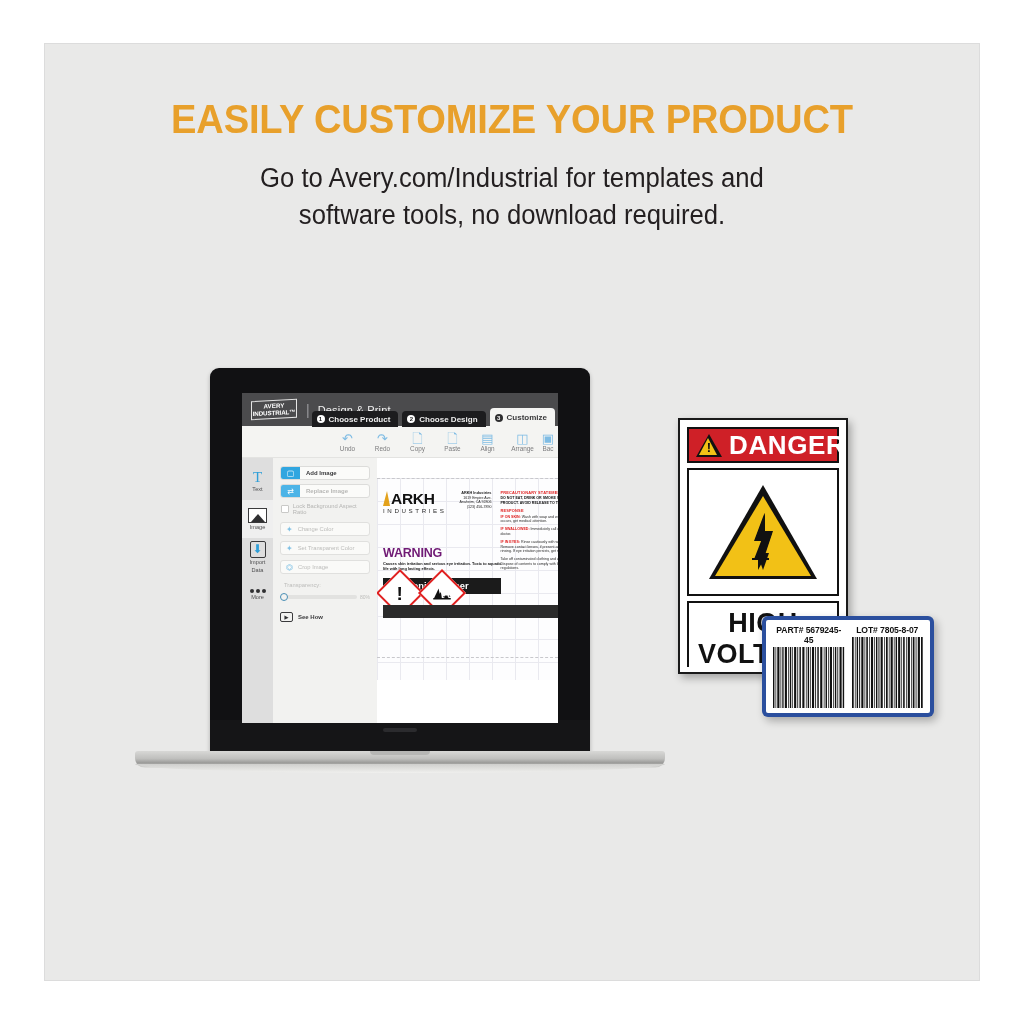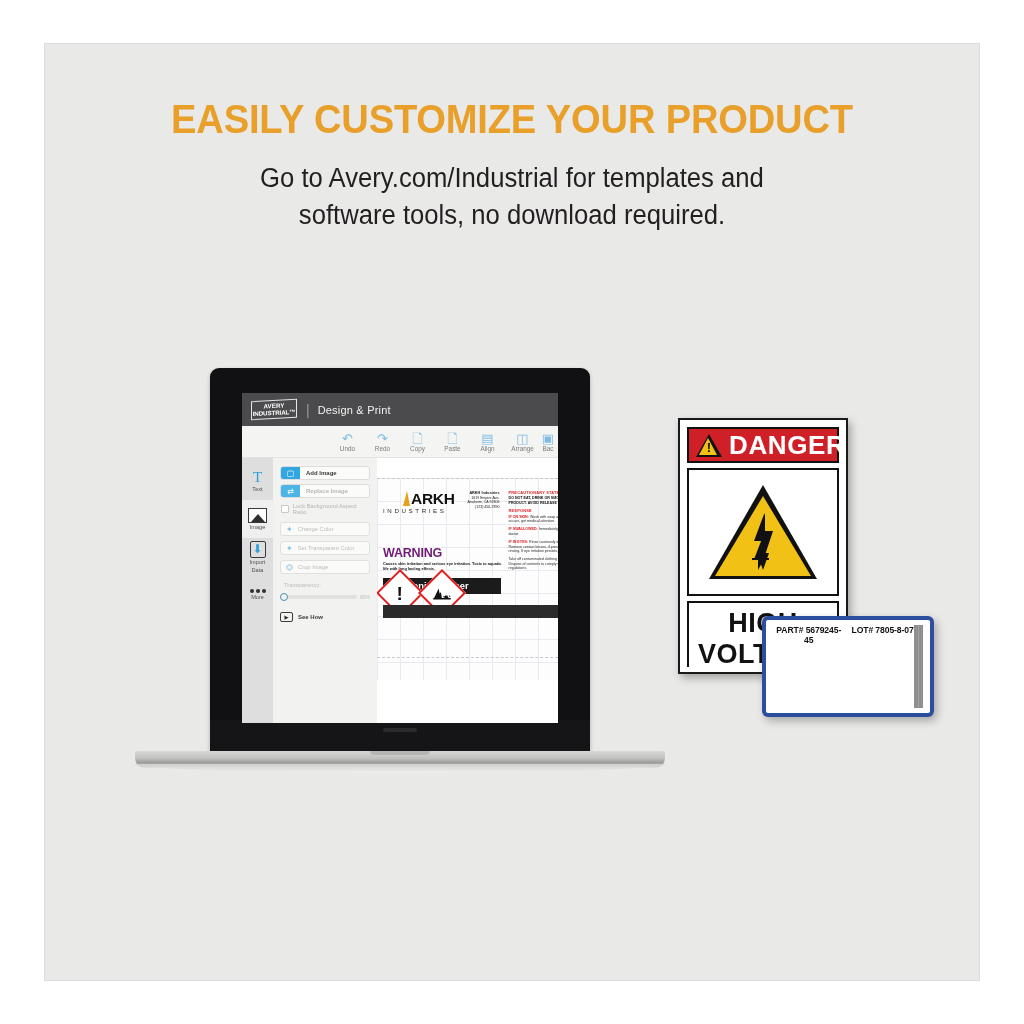--- a/index.html
+++ b/index.html
@@ -171,21 +171,21 @@
   }
   .cutline{position:absolute;left:0;right:0;border-top:1px dashed #c8c8cc;}
 
   
   .label{
     position:absolute;left:2px;top:27px;width:284px;height:152px;background:transparent;
     font-family:"Liberation Sans Narrow","Liberation Sans",sans-serif;
   }
   .lbl-head{display:flex;align-items:flex-start;padding:6px 3px 0 4px;}
   .arkh{display:flex;flex-direction:column;}
-  .arkh-top{display:flex;align-items:flex-end;margin-left:20px;}
+  .arkh-top{display:flex;align-items:flex-end;}
   .arkh-slash{
     width:0;height:0;border-left:4px solid transparent;border-right:3px solid transparent;
     border-bottom:15px solid #e3a21c;margin-right:1px;
   }
   .arkh-word{font-size:15.5px;font-weight:bold;color:#111;letter-spacing:-.3px;line-height:15px;}
   .arkh-sub{font-size:6.2px;letter-spacing:2.6px;color:#2b2b2b;margin-top:1px;}
   .addr{margin-left:13px;text-align:right;font-size:3.6px;line-height:4.6px;color:#1a1a1a;}
   .addr b{font-size:3.8px;}
   .prec{margin-left:9px;width:97px;font-size:3.6px;line-height:4.4px;color:#2a2a2a;}
   .red{color:#e02020;font-weight:bold;}
@@ -266,21 +266,21 @@
     position:absolute;left:762px;top:616px;width:172px;height:101px;
     background:#2b4f9e;border-radius:6px;
     box-shadow:3px 4px 8px rgba(0,0,0,.28);
     padding:4px;box-sizing:border-box;
     font-family:"Liberation Sans Narrow","Liberation Sans",sans-serif;
   }
   .bcinner{
     background:#ffffff;width:100%;height:100%;border-radius:2px;
     display:flex;gap:7px;padding:5px 7px;box-sizing:border-box;
   }
-  .bccol{flex:1;display:flex;flex-direction:row;}
+  .bccol{flex:1;display:flex;flex-direction:column;}
   .bccap{font-size:8.6px;font-weight:bold;color:#111;text-align:center;margin-bottom:2px;letter-spacing:-.1px;}
   .bcbars{flex:1;width:100%;}
 </style>
 </head>
 <body>
 
 <div id="stage">
 
   <div class="card"></div>
 
@@ -298,20 +298,34 @@
     <div class="screen">
 
       <div class="appbar">
         <div class="avery-logo">
           <b>AVERY</b>
           <span>INDUSTRIAL™</span>
         </div>
         <div class="bar-div">|</div>
         <div class="bar-title">Design &amp; Print</div>
 
+        <div class="tabs">
+          <div class="tab">
+            <span class="tnum">1</span>
+            <span>Choose Product</span>
+          </div>
+          <div class="tab">
+            <span class="tnum">2</span>
+            <span>Choose Design</span>
+          </div>
+          <div class="tab active">
+            <span class="tnum">3</span>
+            <span>Customize</span>
+          </div>
+        </div>
       </div>
 
       <div class="toolbar">
         <div class="tool">
           <span class="ti">↶</span>
           <span>Undo</span>
         </div>
         <div class="tool">
           <span class="ti">↷</span>
           <span>Redo</span>

